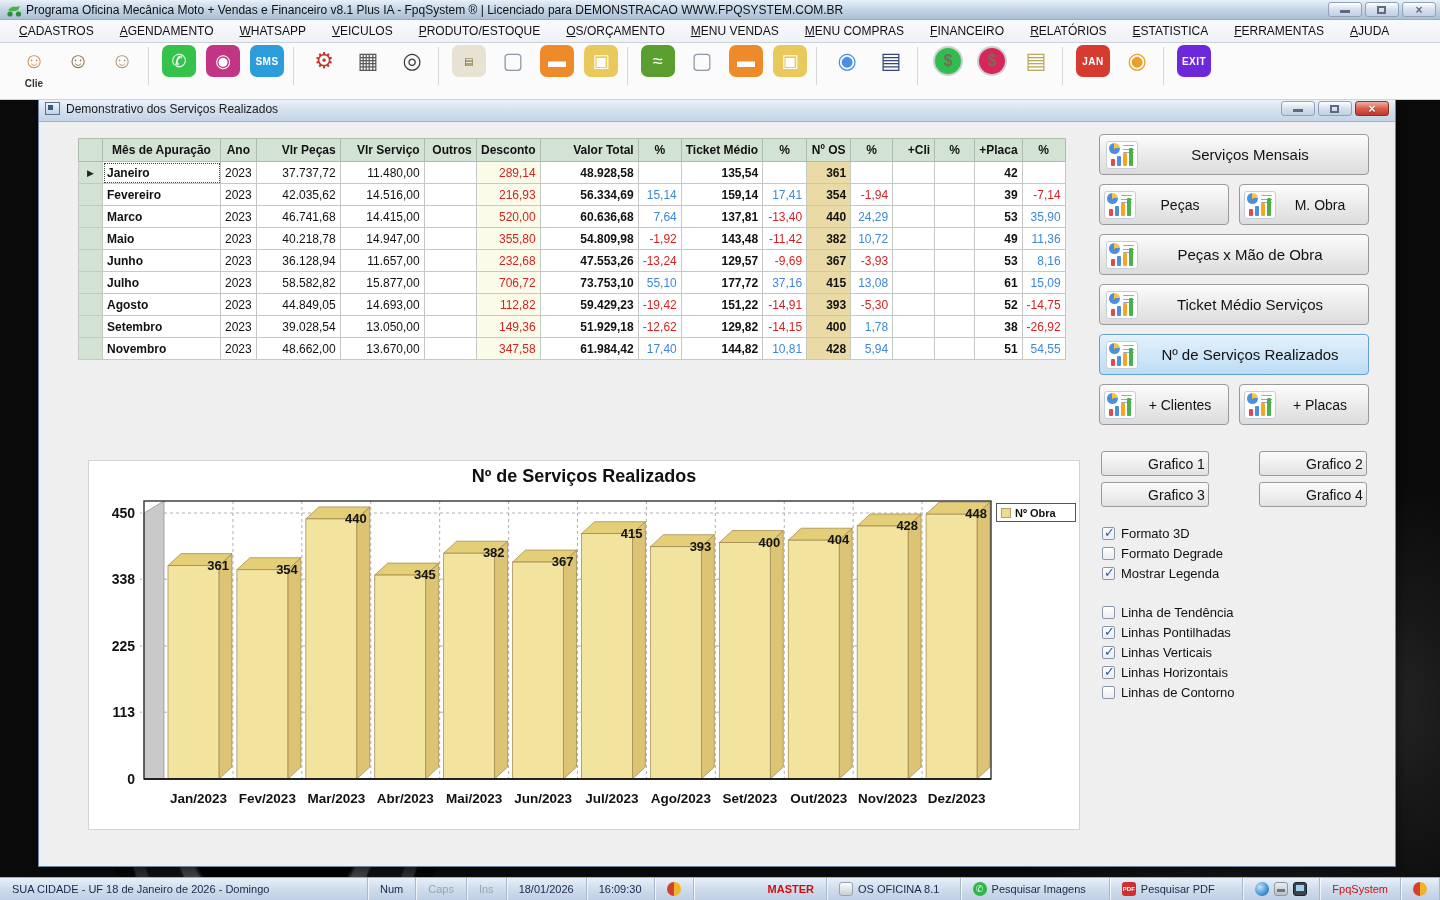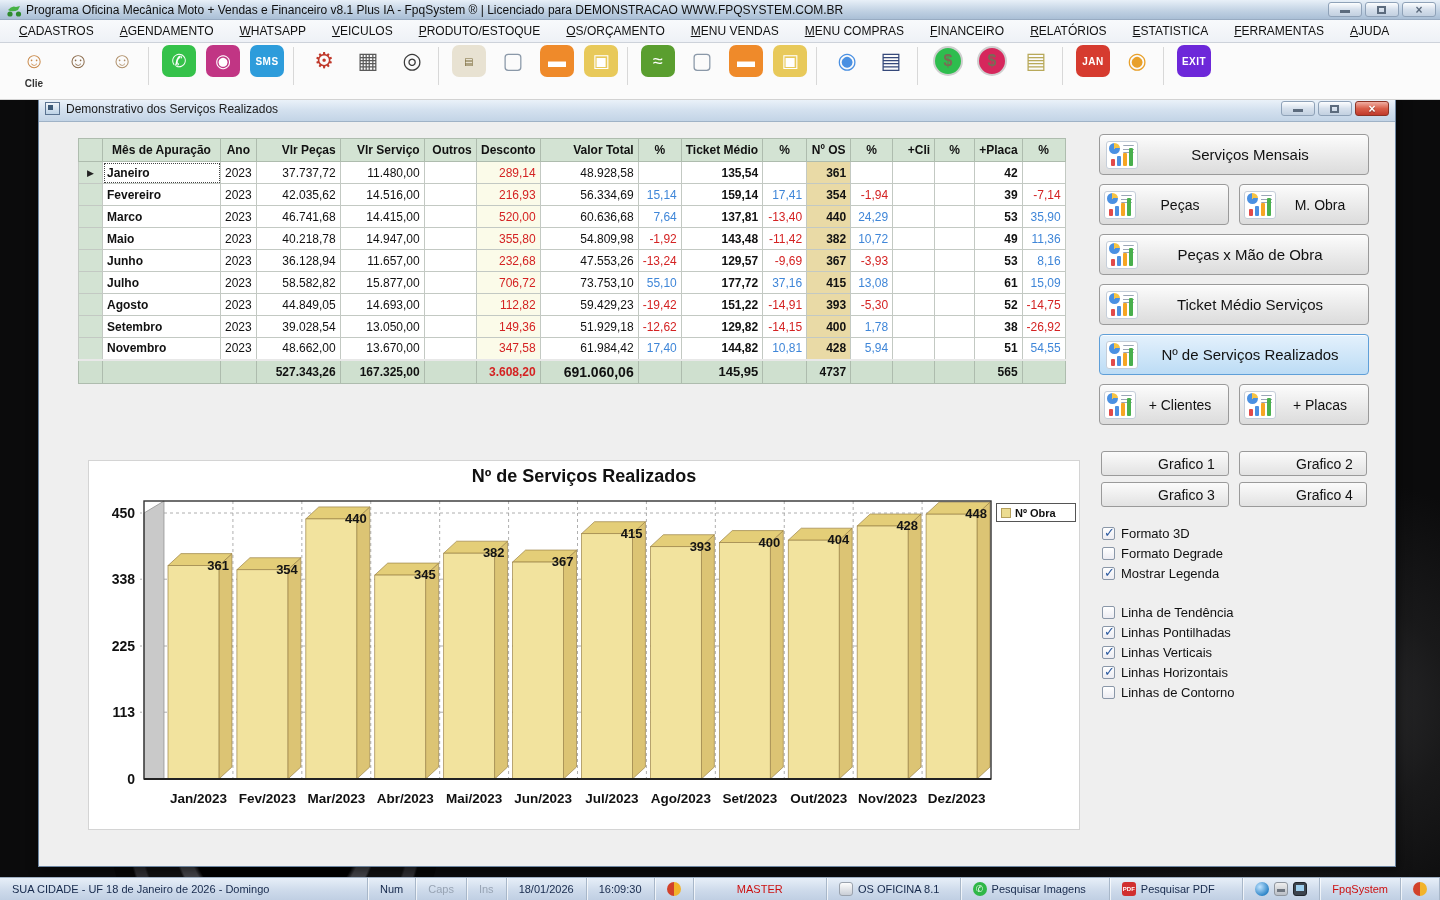--- a/index.html
+++ b/index.html
@@ -65,21 +65,21 @@
     border:1px solid #8f9c8f; font-size:12px; color:#111; }
   table.grid th, table.grid td { border:1px solid #c3c9c3; height:22px; padding:0 4px;
     overflow:hidden; white-space:nowrap; }
   table.grid th { background:#d3e3d3; font-weight:bold; height:23px; border-color:#aebcae; }
   td.mk, th.mk { background:#d3e3d3; border-color:#aebcae; padding:0; text-align:center;
     font-size:9px; color:#222; }
   .c-mes { font-weight:bold; text-align:left; }
   .c-ano { text-align:center; }
   .c-num, .c-desc, .c-vt, .c-tm, .c-os, .c-placa, .c-pct { text-align:right; }
   .c-desc { background:#fbfbe9; color:#d42222; }
-  .c-vt { font-weight:normal; }
+  .c-vt { font-weight:bold; }
   .c-tm { font-weight:bold; }
   .c-os { background:#e9daa6; font-weight:bold; }
   .c-placa { font-weight:bold; }
   .c-pct.pos { color:#3f86d8; }
   .c-pct.neg { color:#d42222; }
   tr.sel td.c-mes { outline:1px dotted #444; outline-offset:-2px; }
   tr.total td { background:#cfe0cf !important; border-color:#aebcae; font-weight:bold; height:24px;
     border-top:2px solid #e8e8e8; }
   tr.total td.c-desc { color:#d42222; }
   tr.total td.c-vt { font-size:14px; }
@@ -111,41 +111,41 @@
     background:conic-gradient(#f6c344 0 22%, #4a90e2 22% 100%); }
   .cico .lines { position:absolute; right:3px; top:3px; width:11px; height:8px;
     background:repeating-linear-gradient(#9aa6b6 0 1.5px, transparent 1.5px 3.6px); }
   .cico i { position:absolute; bottom:2px; width:4px; border-radius:1px; }
   .cico .b1 { left:4px; height:7px; background:#e24a4a; }
   .cico .b2 { left:10px; height:10px; background:#4a90e2; }
   .cico .b3 { left:16px; height:13px; background:#f6a623; }
   .cico .b4 { left:22px; height:18px; background:#49b04d; }
   .smallbtns { margin-top:26px; }
   .smallrow { display:flex; justify-content:space-between; margin-bottom:6px; padding:0 2px; }
-  .smallbtn { width:128px; height:25px; border:1px solid #9a9a9a; border-radius:3px;
+  .smallbtn { width:108px; height:25px; border:1px solid #9a9a9a; border-radius:3px;
     background:linear-gradient(#fbfbfb,#e2e2e2); font-size:14px; color:#111;
     display:flex; align-items:center; justify-content:center; cursor:default;padding-left:43px; }
   .checks { margin-top:16px; padding-left:3px; }
   .chk-group { margin-bottom:19px; }
   .chk { display:flex; align-items:center; gap:6px; height:20px; cursor:default; }
   .box { width:13px; height:13px; border:1px solid #8a97a8; background:linear-gradient(#fff,#ececf2);
     border-radius:2px; position:relative; flex:0 0 auto; }
   .box.checked::after { content:"\2713"; position:absolute; left:1px; top:-3px; font-size:13px;
     font-weight:bold; color:#2c5aa0; }
   .chk .clabel { font-size:13px; color:#111; }
 
   
   .statusbar { position:absolute; left:0; bottom:0; width:1440px; height:23px;
     background:linear-gradient(#e7eff8,#ccd9ea 60%,#c0cfe3); border-top:1px solid #9fb0c4;
     display:flex; align-items:center; font-size:11px; color:#16294c; z-index:30; }
   .sb-seg { height:100%; display:flex; align-items:center; padding:0 12px;
     border-right:1px solid #a8b7c9; box-shadow:1px 0 0 rgba(255,255,255,.7); white-space:nowrap; gap:5px; }
   .sb-loc { width:420px; }
   .sb-flag.off { color:#98a4b4; }
-  .sb-master { width:150px; color:#cc1111; justify-content:center; }
+  .sb-master { width:150px; color:#cc1111; justify-content:flex-end;font-weight:bold; }
   .sb-brand { width:86px; color:#cc1111; justify-content:center; }
   .si { width:14px; height:14px; border-radius:3px; display:inline-flex; align-items:center;
     justify-content:center; font-size:9px; color:#fff; flex:0 0 auto; }
   .si-key { background:conic-gradient(#f2b32a 0 50%, #d2422a 50% 100%); border-radius:50%; }
   .si-mouse { background:linear-gradient(#fdfdfd,#c9ced6); border:1px solid #9aa2ad; }
   .si-wa { background:#2fb747; border-radius:50%; }
   .si-pdf { background:#d12f2f; font-size:6px; font-weight:bold; }
   .si-globe { background:radial-gradient(circle at 35% 35%, #bfe3ff, #2f86c8 70%); border-radius:50%; }
   .si-print { background:linear-gradient(#eee,#b9bec6); border:1px solid #8f969f; position:relative; }
   .si-print::after { content:""; position:absolute; left:2px; top:6px; right:2px; height:3px; background:#6f7680; }
@@ -508,39 +508,20 @@
                   <td class="c-vt">61.984,42</td>
                   <td class="c-pct pos">17,40</td>
                   <td class="c-tm">144,82</td>
                   <td class="c-pct pos">10,81</td>
                   <td class="c-os">428</td>
                   <td class="c-pct pos">5,94</td>
                   <td class="c-num"></td>
                   <td class="c-pct"></td>
                   <td class="c-placa">51</td>
                   <td class="c-pct pos">54,55</td>
-                </tr>
-                <tr class="total">
-                  <td class="mk"></td>
-                  <td class="c-mes"></td>
-                  <td class="c-ano"></td>
-                  <td class="c-num">527.343,26</td>
-                  <td class="c-num">167.325,00</td>
-                  <td class="c-num"></td>
-                  <td class="c-desc">3.608,20</td>
-                  <td class="c-vt">691.060,06</td>
-                  <td class="c-pct"></td>
-                  <td class="c-tm">145,95</td>
-                  <td class="c-pct"></td>
-                  <td class="c-os">4737</td>
-                  <td class="c-pct"></td>
-                  <td class="c-num"></td>
-                  <td class="c-pct"></td>
-                  <td class="c-placa">565</td>
-                  <td class="c-pct"></td>
                 </tr>
               </tbody>
             </table>
         </div>
 
         <div class="chart-panel">
           <div class="chart-title">Nº de Serviços Realizados</div>
           <div class="legend">
             <span class="swatch"></span>
             <span class="ltext">Nº Obra</span>

